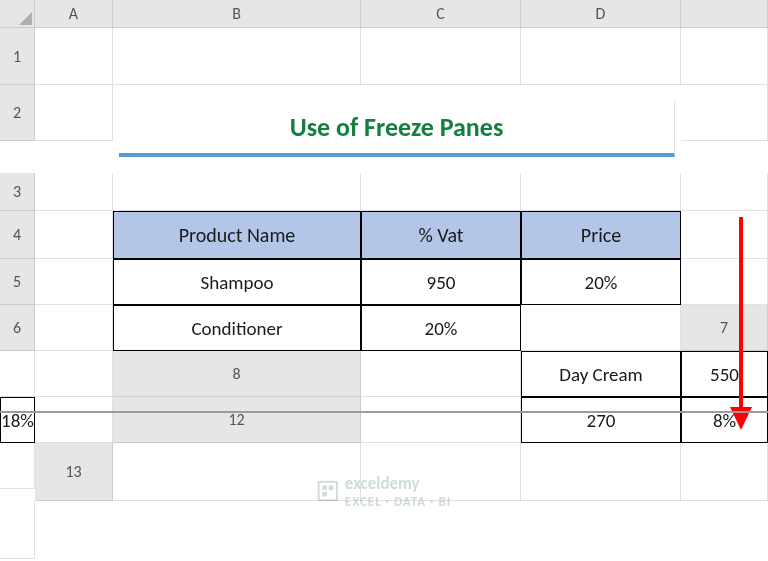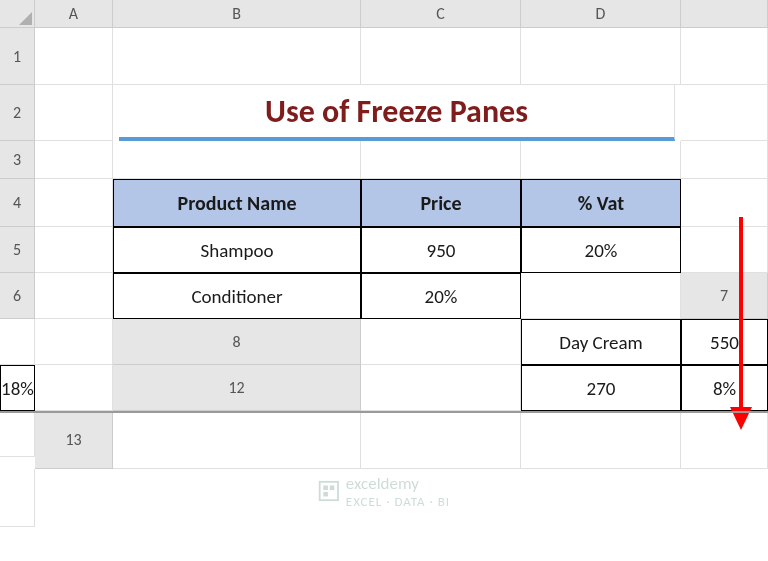--- a/index.html
+++ b/index.html
@@ -65,29 +65,29 @@
   position: relative;
 }
 .h-row1 { height: 57px; }
 .h-title { height: 56px; }
 .h-gap { height: 38px; }
 .h-th { height: 48px; }
 .h-td { height: 46px; }
 .h-bot { height: 58px; }
 .title-cell {
   grid-column: 3 / 6;
-  font-size: 32px;
+  font-size: 26px;
   font-weight: 700;
-  color: #7f1d1d;
+  color: #15803d;
   border-bottom: 4px solid #5b9bd5;
-  margin: 0 6px;
+  margin: 16px 6px;
 }
 .table-th {
   background: #b4c6e7;
-  font-weight: 700;
+  font-weight: 400;
   font-size: 20px;
   border: 1.5px solid #000;
 }
 .table-td {
   border: 1.5px solid #000;
   font-size: 19px;
 }
 .freeze-line {
   position: absolute;
   left: 0; right: 0;
@@ -107,21 +107,21 @@
   position: absolute;
   bottom: 52px;
   left: 50%;
   transform: translateX(-50%);
   display: flex;
   align-items: center;
   gap: 6px;
   opacity: 0.25;
   font-size: 17px;
   color: #3b7a5a;
-  font-weight: 400;
+  font-weight: 700;
 }
 .watermark .sub { font-size: 13px; letter-spacing: 1px; color: #3b7a5a; display:block; }
 .watermark svg { flex-shrink: 0; }
 </style>
 </head>
 <body>
 
 <div class="sheet">
 
   <div class="corner"></div>
@@ -146,22 +146,22 @@
   <div class="row-head h-gap">3</div>
   <div class="cell h-gap"></div>
   <div class="cell h-gap"></div>
   <div class="cell h-gap"></div>
   <div class="cell h-gap"></div>
   <div class="cell h-gap"></div>
 
   <div class="row-head h-th">4</div>
   <div class="cell h-th"></div>
   <div class="cell h-th table-th">Product Name</div>
+  <div class="cell h-th table-th">% Vat</div>
   <div class="cell h-th table-th">Price</div>
-  <div class="cell h-th table-th">% Vat</div>
   <div class="cell h-th"></div>
 
   <div class="row-head h-td">5</div>
   <div class="cell h-td"></div>
   <div class="cell h-td table-td">Shampoo</div>
   <div class="cell h-td table-td">950</div>
   <div class="cell h-td table-td">20%</div>
   <div class="cell h-td"></div>
 
   <div class="row-head h-td">6</div>

